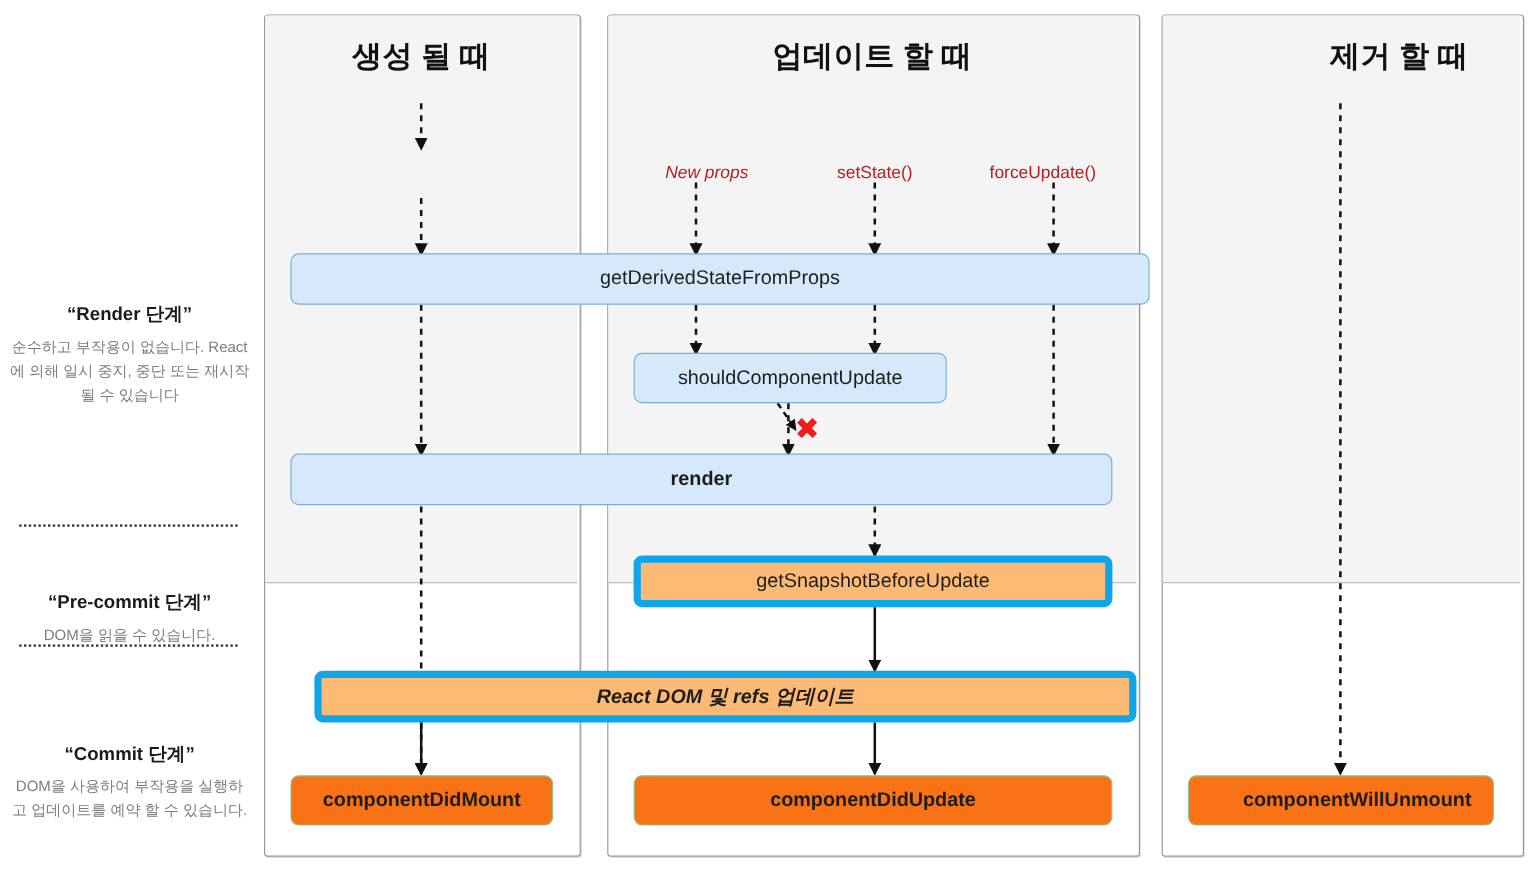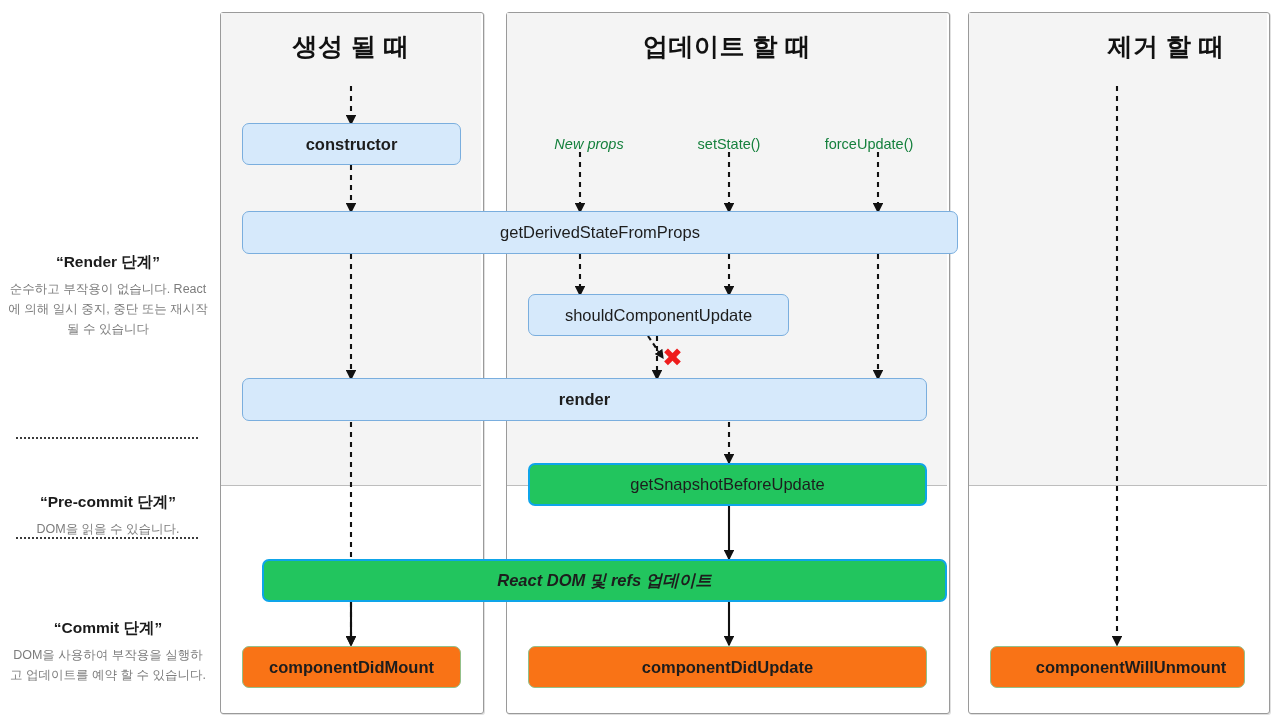--- a/index.html
+++ b/index.html
@@ -8,40 +8,40 @@
     font-family:"Liberation Sans","DejaVu Sans",sans-serif;
     color:#1a1a1a;
   }
   #stage{position:absolute;inset:0;}
 
   
   .panel{position:absolute;border:1px solid #9a9a9a;border-radius:3px;background:#ffffff;
          box-shadow:1px 1px 0 rgba(0,0,0,.12);}
   .panel-grey{position:absolute;background:#f4f4f4;border-bottom:1px solid #bdbdbd;}
   .panel-title{position:absolute;text-align:center;font-size:25px;font-weight:700;color:#111;
-               letter-spacing:.5px;}
+               letter-spacing:.5px;font-family:Liberation Serif, serif;}
 
   
   .legend{position:absolute;text-align:center;width:200px;left:8px;}
   .legend .lg-title{font-size:15.5px;font-weight:700;color:#1b1b1b;margin-bottom:6px;margin-top:40px;}
   .legend .lg-desc{font-size:12.5px;line-height:20px;color:#7c7c7c;}
   .dotline{position:absolute;left:16px;width:182px;height:0;
            border-top:2px dotted #3b3b3b;}
 
   
   .node{position:absolute;border-radius:7px;display:flex;align-items:center;
         justify-content:center;font-size:16.5px;box-sizing:border-box;text-align:center;}
   .blue{background:#d6e9fb;border:1px solid #7aaede;color:#1d1d1d;}
-  .yellow{background:#22c55e;border:2px solid #0ea5e9;color:#1d1d1d;}
+  .yellow{background:#fdba74;border:6px solid #0ea5e9;color:#1d1d1d;}
   .green{background:#f97316;border:1px solid #93c08a;color:#1d1d1d;}
   .b  {font-weight:700;}
   .it {font-style:italic;font-weight:700;}
 
   
-  .trigger{position:absolute;font-size:14.5px;color:#15803d;text-align:center;
+  .trigger{position:absolute;font-size:14.5px;color:#b91c1c;text-align:center;
            white-space:nowrap;transform:translateX(-50%);}
   .trigger.italic{font-style:italic;}
 
   
   svg.arrows{position:absolute;left:0;top:0;width:1280px;height:724px;
              pointer-events:none;overflow:visible;}
   .xmark{position:absolute;color:#ee1c1c;font-size:25px;font-weight:700;
          line-height:1;font-family:"DejaVu Sans",sans-serif;}
 </style>
 </head>
@@ -119,21 +119,20 @@
       <line x1="729" y1="602" x2="729" y2="645" marker-end="url(#ah)"></line>
 
       <line x1="351" y1="602" x2="351" y2="645" marker-end="url(#ah)"></line>
 
       <line x1="1117" y1="86" x2="1117" y2="645" stroke-dasharray="5 5" marker-end="url(#ah)"></line>
     </g>
   </svg>
 
   <div class="xmark" style="left:662px;top:345px;">✖</div>
 
-  <div class="node blue b" style="left:242px;top:123px;width:219px;height:42px;">constructor</div>
 
   <div class="node blue" style="left:242px;top:211px;width:716px;height:43px;">getDerivedStateFromProps</div>
 
   <div class="node blue" style="left:528px;top:294px;width:261px;height:42px;">shouldComponentUpdate</div>
 
   <div class="node blue b" style="left:242px;top:378px;width:685px;height:43px;">render</div>
 
   <div class="node yellow" style="left:528px;top:463px;width:399px;height:43px;">getSnapshotBeforeUpdate</div>
 
   <div class="node yellow it" style="left:242px;top:559px;width:685px;height:43px;margin-left:20px;">React DOM 및 refs 업데이트</div>

